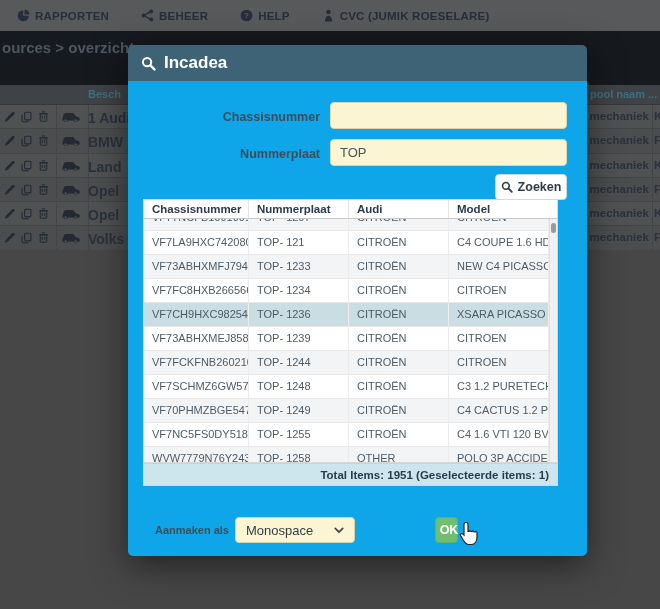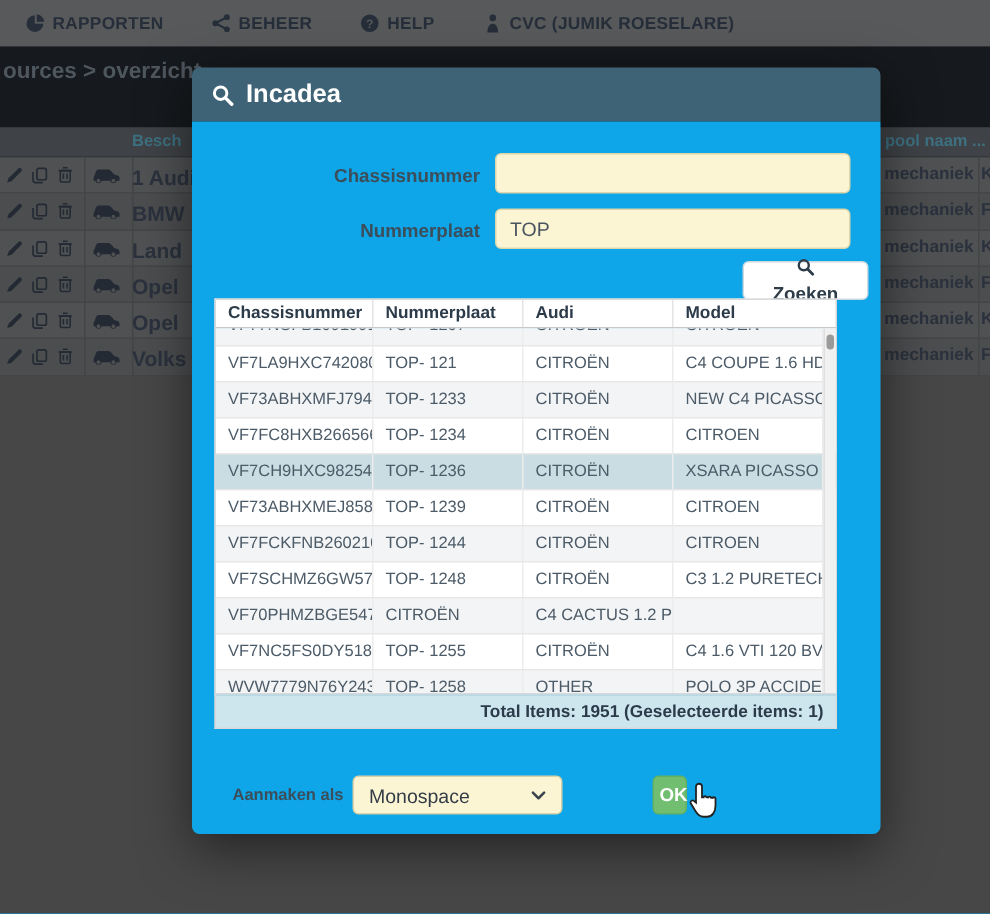--- a/index.html
+++ b/index.html
@@ -49,22 +49,22 @@
   .fld-label{position:absolute;left:0;width:192px;text-align:right;font-size:12.5px;
              font-weight:600;color:#3c4e5a;}
   #lbl-chassis{top:29px;} #lbl-plate{top:66px;}
   .fld-input{position:absolute;left:202px;width:237px;height:27px;background:#fcf5d4;
              border:1px solid #ddd6ab;border-radius:4px;font-size:13px;color:#4a5560;
              padding:0 9px;box-sizing:border-box;font-family:inherit;outline:none;}
   #inp-chassis{top:21px;} #inp-plate{top:58px;}
 
   .btn{display:flex;align-items:center;justify-content:center;gap:5px;border-radius:4px;
        font-size:12.5px;font-weight:bold;box-sizing:border-box;cursor:pointer;}
-  #btn-zoeken{position:absolute;top:93px;left:367px;width:84px;height:26px;background:#fff;
-              border:1px solid #c9d9df;color:#2e3d49;flex-direction:column;}
+  #btn-zoeken{position:absolute;top:93px;left:367px;width:72px;height:26px;background:#fff;
+              border:1px solid #c9d9df;color:#2e3d49;}
   #btn-zoeken .icon{width:12px;height:12px;}
 
   
   #m-table{position:absolute;left:15px;top:118px;width:415px;}
   #m-thead{display:flex;height:20px;background:#fff;border:1px solid #d8d8d8;
            border-bottom:1px solid #c9c9c9;box-sizing:border-box;}
   .th{font-size:11.5px;font-weight:bold;color:#2c3b4a;line-height:18px;padding-left:8px;
       box-sizing:border-box;border-right:1px solid #e4e4e4;overflow:hidden;white-space:nowrap;}
   .c0{width:105px;} .c1{width:100px;} .c2{width:100px;} .c3{width:100px;border-right:none;}
   .c-sb{width:8px;border-right:none;}
@@ -80,21 +80,21 @@
   #m-scrollbar{position:absolute;right:0;top:0;bottom:0;width:8px;background:#f1f1f1;
                border-left:1px solid #e0e0e0;box-sizing:border-box;}
   #m-thumb{position:absolute;left:1px;top:4px;width:5px;height:10px;background:#9a9a9a;border-radius:3px;}
   #m-footer{position:absolute;left:15px;top:382px;width:415px;height:23px;background:#cde6ee;
             border:1px solid #d8d8d8;border-top:1px solid #bcd8e1;box-sizing:border-box;
             display:flex;justify-content:flex-end;align-items:center;padding-right:8px;
             font-size:11.5px;font-weight:bold;color:#2c3b4a;}
 
   
   #lbl-create{position:absolute;left:27px;top:443px;font-size:11px;font-weight:bold;color:#3c4e5a;}
-  #sel-create{position:absolute;left:107px;top:436px;width:140px;height:26px;background:#fcf5d4;
+  #sel-create{position:absolute;left:107px;top:436px;width:120px;height:26px;background:#fcf5d4;
               border:1px solid #d9d2a8;border-radius:4px;display:flex;align-items:center;
               justify-content:space-between;padding:0 10px;font-size:13px;color:#333d47;
               box-sizing:border-box;cursor:pointer;}
   #sel-create .icon{width:10px;height:7px;color:#3a444e;}
   #btn-ok{position:absolute;left:307px;top:436px;width:23px;height:26px;background:#72be70;
           border:1px solid #63b163;color:#fff;}
   #btn-ok .icon{width:11px;height:11px;}
   #btn-cancel{position:absolute;left:360px;top:436px;width:76px;height:26px;background:#fff;
               border:1px solid #ccdbe1;color:#2e3d49;}
   #btn-cancel .icon{width:12px;height:12px;}
@@ -463,20 +463,21 @@
                 <div class="td c3">CITROEN</div>
               </div>
               <div class="m-row">
                 <div class="td c0">VF7SCHMZ6GW575760</div>
                 <div class="td c1">TOP- 1248</div>
                 <div class="td c2">CITROËN</div>
                 <div class="td c3">C3 1.2 PURETECH 8...</div>
               </div>
               <div class="m-row alt">
                 <div class="td c0">VF70PHMZBGE547290</div>
+                <div class="td c1">TOP- 1249</div>
                 <div class="td c2">CITROËN</div>
                 <div class="td c3">C4 CACTUS 1.2 PUR...</div>
               </div>
               <div class="m-row">
                 <div class="td c0">VF7NC5FS0DY518195</div>
                 <div class="td c1">TOP- 1255</div>
                 <div class="td c2">CITROËN</div>
                 <div class="td c3">C4 1.6 VTI 120 BVM ...</div>
               </div>
               <div class="m-row alt">

